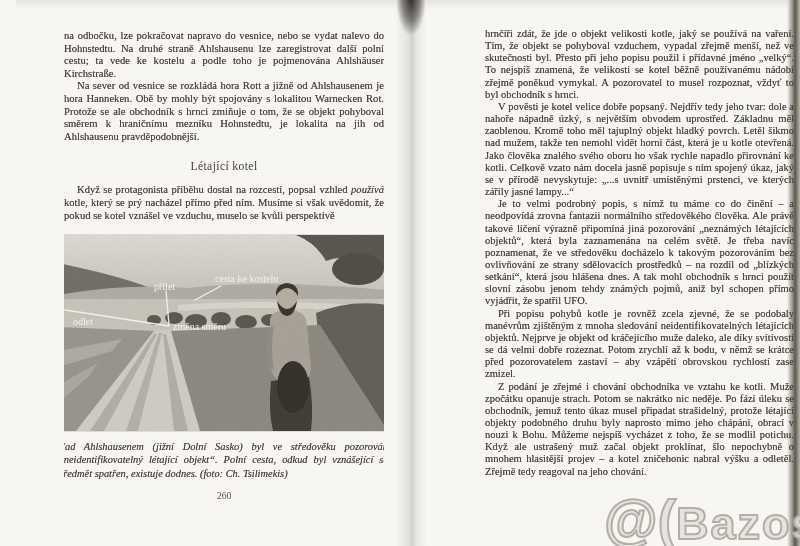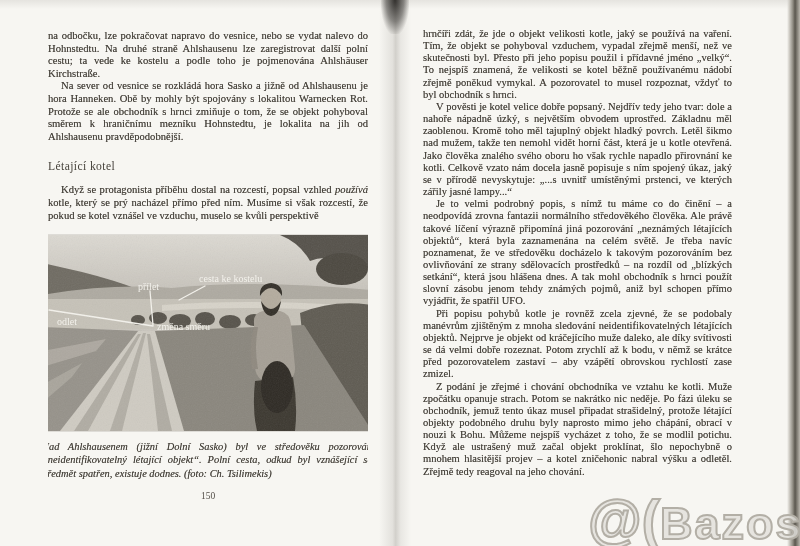--- a/index.html
+++ b/index.html
@@ -2,39 +2,39 @@
 <html lang="cs"><head>
 <meta charset="utf-8">
 <style>
   html,body{margin:0;padding:0;}
   body{
     width:800px;height:546px;position:relative;overflow:hidden;
     background:#f7f6f2;
     font-family:"Liberation Serif","DejaVu Serif",serif;
     color:#46423b;
   }
-  .spread{position:absolute;inset:0;}
+  .spread{position:absolute;inset:0;margin-left:16px;}
   .top-shade{position:absolute;top:0;left:0;right:0;height:9px;
     background:linear-gradient(to bottom,rgba(120,115,108,.14),rgba(120,115,108,0));}
   .gutter{position:absolute;left:379px;top:0;width:32px;height:546px;
     background:linear-gradient(to right,rgba(104,99,91,0) 0%,rgba(104,99,91,.14) 42%,rgba(104,99,91,.26) 52%,rgba(104,99,91,.10) 68%,rgba(104,99,91,0) 100%);}
   .gutter-top{position:absolute;left:381px;top:0;width:28px;height:34px;
     background:radial-gradient(ellipse at 50% 0%,rgba(44,42,39,.95) 0%,rgba(44,42,39,.5) 45%,rgba(44,42,39,0) 75%);}
   .page-edge{position:absolute;right:0;top:0;width:13px;height:546px;
     background:linear-gradient(to right,rgba(245,244,240,0) 0%,#cfccc5 18%,#8f8b82 45%,#5b574f 62%,#837f76 78%,#bbb7af 100%);}
 
   .page{position:absolute;}
   .page-left{left:48px;top:30px;width:320px;height:500px;overflow:hidden;}
-  .page-right{left:423px;top:28px;width:309px;height:502px;overflow:hidden;}
+  .page-right{left:469px;top:28px;width:309px;height:502px;overflow:hidden;}
   .page p{margin:0;text-align:justify;hyphens:auto;
     font-size:10.6px;line-height:12.6px;
     text-shadow:0 0 .4px rgba(62,57,49,.65);}
   .page-right p{font-size:10.5px;line-height:12.15px;}
   .ind{text-indent:13px;}
-  .heading{text-align:left;font-weight:400;font-size:11.6px;
+  .heading{text-align:center;font-weight:400;font-size:11.6px;
     letter-spacing:.4px;margin:17px 0 11px;}
   .photo{width:330px;height:196px;margin:13px 0 0 -6px;position:relative;
     box-shadow:0 0 0 1px rgba(110,105,95,.18);}
   .photo svg{display:block;width:330px;height:196px;}
   .caption{font-style:italic;font-size:10.4px !important;line-height:13.2px !important;
     margin:9px 0 0 -6px !important;width:330px;}
   .pagenum{text-align:center;font-size:9.5px;margin-top:11px;color:#55504a;}
 
   .ann-label{font-family:"Liberation Serif","DejaVu Serif",serif;font-size:10px;fill:#f6f4ee;}
   .ann-line{stroke:#f4f2ec;stroke-width:1.3;fill:none;stroke-linecap:round;}
@@ -51,23 +51,23 @@
 <body>
 
 <div class="spread">
   <div class="top-shade"></div>
   <div class="gutter"></div>
   <div class="gutter-top"></div>
   <div class="page-edge"></div>
 
   <div class="page page-left">
     <p>na odbočku, lze pokračovat napravo do vesnice, nebo se vydat nalevo do Hohnstedtu. Na druhé straně Ahlshausenu lze zaregistrovat další polní cestu; ta vede ke kostelu a podle toho je pojmenována Ahlshäuser Kirchstraße.</p>
-    <p class="ind">Na sever od vesnice se rozkládá hora Sasko a jižně od Ahlshausenu je hora Hanneken. Obě by mohly být spojovány s lokalitou Warnecken Rot. Protože se ale obchodník s hrnci zmiňuje o tom, že se objekt pohyboval směrem k hraničnímu mezníku Hohnstedtu, je lokalita na jih od Ahlshausenu pravděpodobnější.</p>
+    <p class="ind">Na sever od vesnice se rozkládá hora Rott a jižně od Ahlshausenem je hora Hanneken. Obě by mohly být spojovány s lokalitou Warnecken Rot. Protože se ale obchodník s hrnci zmiňuje o tom, že se objekt pohyboval směrem k hraničnímu mezníku Hohnstedtu, je lokalita na jih od Ahlshausenu pravděpodobnější.</p>
     <h2 class="heading">Létající kotel</h2>
-    <p class="ind"><span>Když se protagonista příběhu dostal na rozcestí, popsal vzhled </span><i>používá</i><span> kotle, který se prý nacházel přímo před ním. Musíme si však rozcestí, že pokud se kotel vznášel ve vzduchu, muselo se kvůli perspektivě</span></p>
+    <p class="ind"><span>Když se protagonista příběhu dostal na rozcestí, popsal vzhled </span><i>používá</i><span> kotle, který se prý nacházel přímo před ním. Musíme si však uvědomit, že pokud se kotel vznášel ve vzduchu, muselo se kvůli perspektivě</span></p>
 
     <div class="photo">
       <svg viewBox="0 0 330 196" xmlns="http://www.w3.org/2000/svg">
         <defs>
           <linearGradient id="skyg" x1="0" y1="0" x2="0" y2="1">
             <stop offset="0" stop-color="#dcd9d2"></stop>
               <stop offset="1" stop-color="#c4c0b8"></stop>
           </linearGradient>
           <filter id="grain">
               <feTurbulence type="fractalNoise" baseFrequency="0.85" numOctaves="2"></feTurbulence>
@@ -118,21 +118,21 @@
             <text class="ann-label" x="96" y="55">přílet</text>
             <text class="ann-label" x="157" y="47">cesta ke kostelu</text>
             <text class="ann-label" x="115" y="95">změna směru</text>
           </g>
           <rect width="330" height="196" filter="url(#grain)" opacity="0.10"></rect>
         </g>
       </svg>
     </div>
 
     <p class="caption">Nad Ahlshausenem (jižní Dolní Sasko) byl ve středověku pozorován „neidentifikovatelný létající objekt“. Polní cesta, odkud byl vznášející se předmět spatřen, existuje dodnes. (foto: Ch. Tsilimekis)</p>
-    <div class="pagenum">150</div>
+    <div class="pagenum">260</div>
   </div>
 
   <div class="page page-right">
     <p>hrnčíři zdát, že jde o objekt velikosti kotle, jaký se používá na vaření. Tím, že objekt se pohyboval vzduchem, vypadal zřejmě menší, než ve skutečnosti byl. Přesto při jeho popisu použil i přídavné jméno „velký“. To nejspíš znamená, že velikosti se kotel běžně používanému nádobí zřejmě poněkud vymykal. A pozorovatel to musel rozpoznat, vždyť to byl obchodník s hrnci.</p>
     <p class="ind">V pověsti je kotel velice dobře popsaný. Nejdřív tedy jeho tvar: dole a nahoře nápadně úzký, s největším obvodem uprostřed. Základnu měl zaoblenou. Kromě toho měl tajuplný objekt hladký povrch. Letěl šikmo nad mužem, takže ten nemohl vidět horní část, která je u kotle otevřená. Jako člověka znalého svého oboru ho však rychle napadlo přirovnání ke kotli. Celkově vzato nám docela jasně popisuje s ním spojený úkaz, jaký se v přírodě nevyskytuje: „...s uvnitř umístěnými prstenci, ve kterých zářily jasné lampy...“</p>
     <p class="ind">Je to velmi podrobný popis, s nímž tu máme co do činění – a neodpovídá zrovna fantazii normálního středověkého člověka. Ale právě takové líčení výrazně připomíná jiná pozorování „neznámých létajících objektů“, která byla zaznamenána na celém světě. Je třeba navíc poznamenat, že ve středověku docházelo k takovým pozorováním bez ovlivňování ze strany sdělovacích prostředků – na rozdíl od „blízkých setkání“, která jsou hlášena dnes. A tak mohl obchodník s hrnci použít slovní zásobu jenom tehdy známých pojmů, aniž byl schopen přímo vyjádřit, že spatřil UFO.</p>
     <p class="ind">Při popisu pohybů kotle je rovněž zcela zjevné, že se podobaly manévrům zjištěným z mnoha sledování neidentifikovatelných létajících objektů. Nejprve je objekt od kráčejícího muže daleko, ale díky svítivosti se dá velmi dobře rozeznat. Potom zrychlí až k bodu, v němž se krátce před pozorovatelem zastaví – aby vzápětí obrovskou rychlostí zase zmizel.</p>
     <p class="ind">Z podání je zřejmé i chování obchodníka ve vztahu ke kotli. Muže zpočátku opanuje strach. Potom se nakrátko nic neděje. Po fázi úleku se obchodník, jemuž tento úkaz musel připadat strašidelný, protože létající objekty podobného druhu byly naprosto mimo jeho chápání, obrací v nouzi k Bohu. Můžeme nejspíš vycházet z toho, že se modlil potichu. Když ale ustrašený muž začal objekt proklínat, šlo nepochybně o mnohem hlasitější projev – a kotel zničehonic nabral výšku a odletěl. Zřejmě tedy reagoval na jeho chování.</p>
   </div>
 

